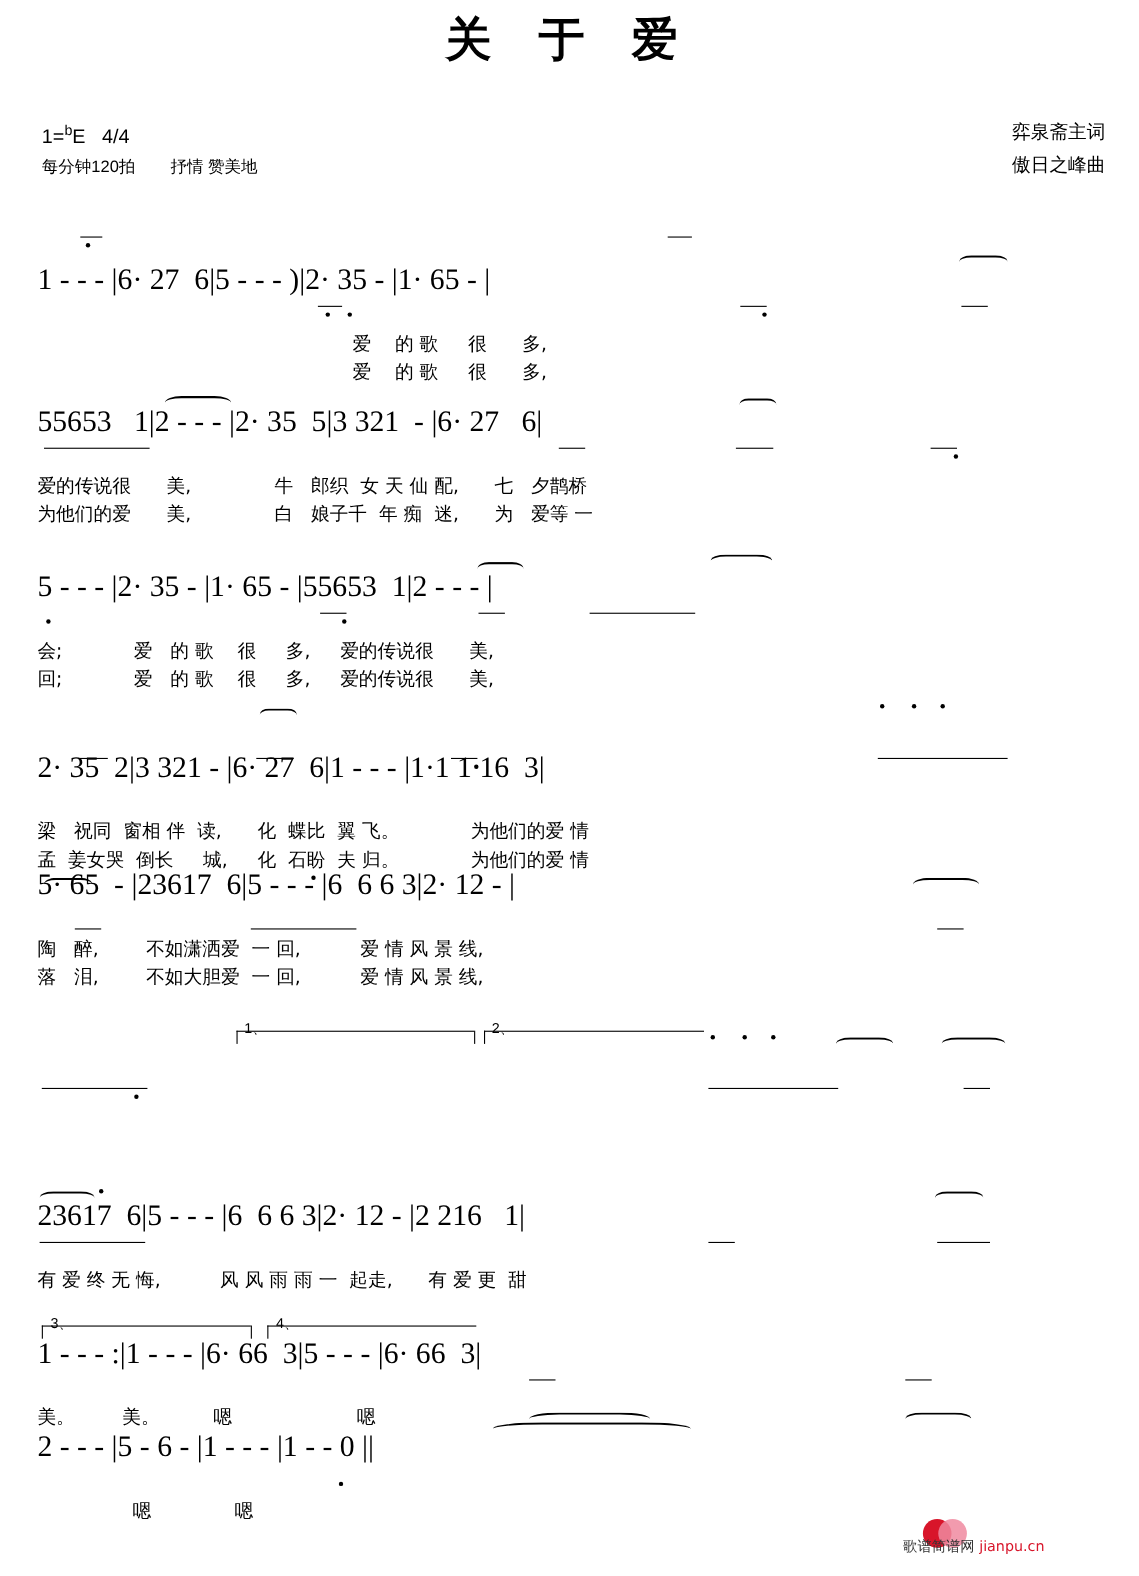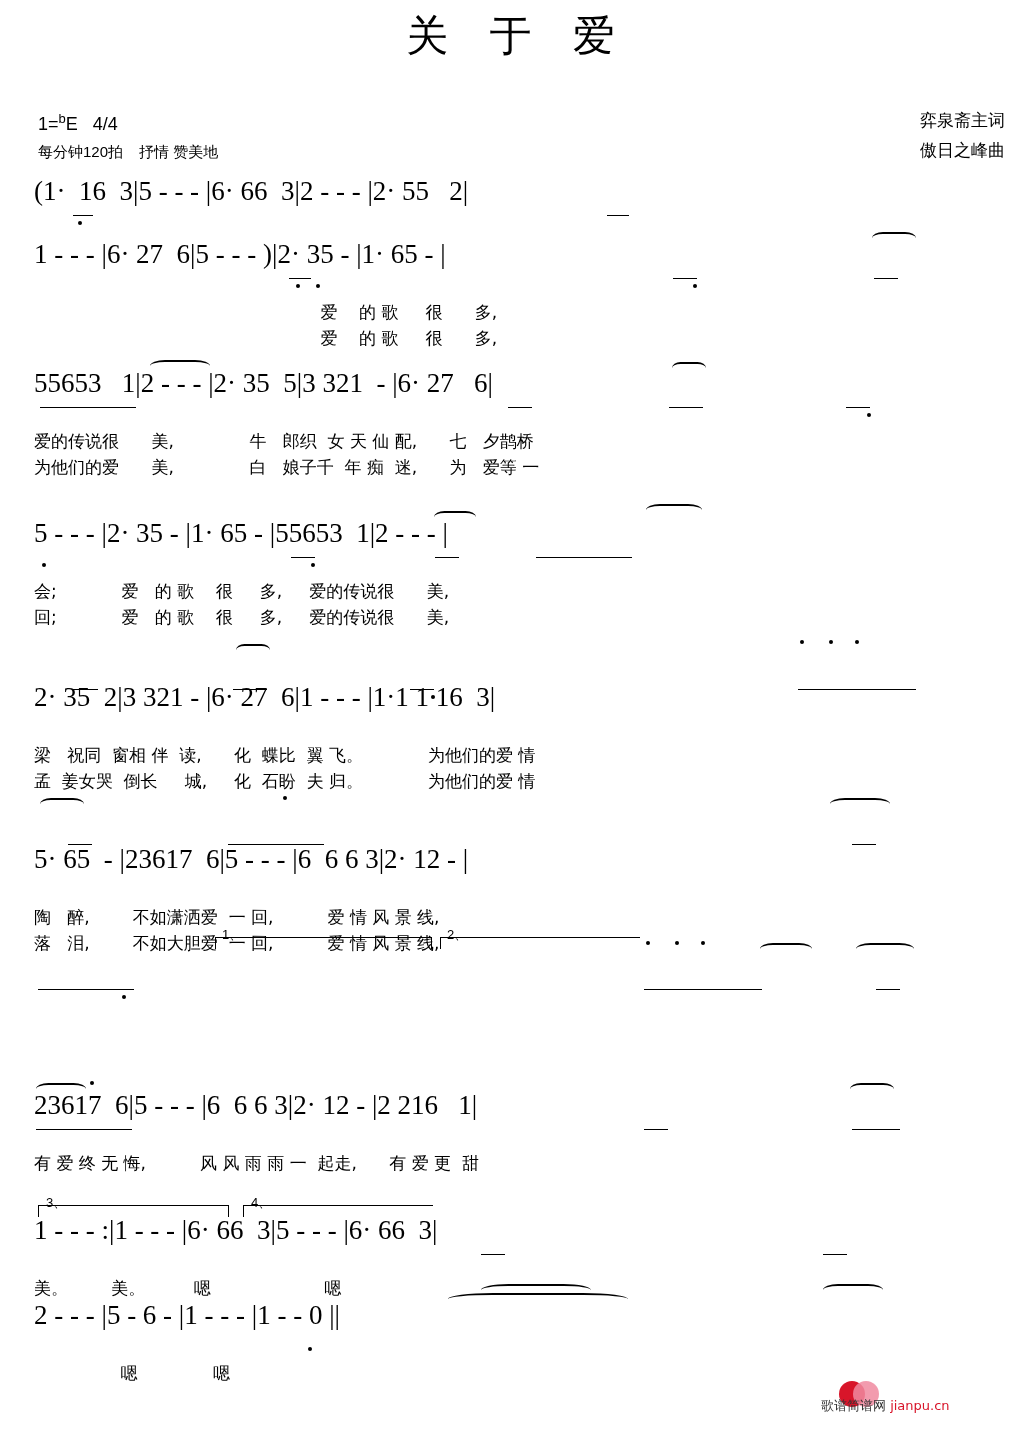--- a/index.html
+++ b/index.html
@@ -6,28 +6,28 @@
   body{
     width:1035px;height:1433px;background:#ffffff;
     font-family:"Liberation Serif", serif;color:#000;
     position:relative;overflow:hidden;
   }
   .page{position:relative;width:1035px;height:1433px;}
 
   .title{
     position:absolute;top:8px;left:0;width:1035px;text-align:center;
     font-family:"DejaVu Sans", sans-serif;
-    font-size:42px;font-weight:normal;letter-spacing:14px;
+    font-size:42px;font-weight:bold;letter-spacing:14px;
   }
 
   .meta-left{position:absolute;left:38px;top:105px;font-size:17px;line-height:28px;font-family:"Liberation Sans",sans-serif;}
   .meta-left .k{font-size:18px;}
   .meta-left sup{font-size:13px;vertical-align:super;}
   .meta-left .row2{font-size:15px;}
-  .meta-left .row2 .exp{margin-left:16px;}
+  .meta-left .row2 .exp{margin-left:32px;}
 
   .meta-right{position:absolute;right:30px;top:105px;text-align:right;font-size:17px;line-height:30px;font-family:"DejaVu Sans",sans-serif;}
 
   
   .line{position:absolute;left:34px;width:972px;}
   .notes{
     font-family:"Liberation Serif", serif;
     font-size:27px;white-space:pre;letter-spacing:0px;
     height:40px;
   }
@@ -74,23 +74,20 @@
     <div class="row2">
       <span>每分钟120拍</span><span class="exp">抒情 赞美地</span>
     </div>
   </div>
 
   <div class="meta-right">
     <div>弈泉斋主词</div>
     <div>傲日之峰曲</div>
   </div>
 
-  <div class="line" style="top:176px;">
-    <div class="notes">(1·  16  3|5 - - - |6· 66  3|2 - - - |2· 55   2|</div>
-  </div>
 
   <div style="position:absolute;left:73px;top:215px;width:20px;border-bottom:1.6px solid #000;"></div>
   <div style="position:absolute;left:78px;top:221px;width:4px;height:4px;border-radius:50%;background:#000;"></div>
   <div style="position:absolute;left:607px;top:215px;width:22px;border-bottom:1.6px solid #000;"></div>
 
   <div class="line" style="top:239px;">
     <div class="notes">1 - - - |6· 27  6|5 - - - )|2· 35 - |1· 65 - |</div>
     <div class="lyr" style="margin-top:22px;">                                                     爱    的 歌     很      多,</div>
     <div class="lyr2">                                                     爱    的 歌     很      多,</div>
   </div>
@@ -136,21 +133,21 @@
   <div style="position:absolute;left:72px;top:689px;width:26px;border-bottom:1.6px solid #000;"></div>
   <div class="tie" style="left:236px;top:644px;width:34px;"></div>
   <div style="position:absolute;left:233px;top:689px;width:34px;border-bottom:1.6px solid #000;"></div>
   <div style="position:absolute;left:410px;top:689px;width:24px;border-bottom:1.6px solid #000;"></div>
   <div style="position:absolute;left:431px;top:695px;width:4px;height:4px;border-radius:50%;background:#000;"></div>
   <div style="position:absolute;left:798px;top:689px;width:118px;border-bottom:1.6px solid #000;"></div>
   <div style="position:absolute;left:800px;top:640px;width:4px;height:4px;border-radius:50%;background:#000;"></div>
   <div style="position:absolute;left:829px;top:640px;width:4px;height:4px;border-radius:50%;background:#000;"></div>
   <div style="position:absolute;left:855px;top:640px;width:4px;height:4px;border-radius:50%;background:#000;"></div>
 
-  <div class="line" style="top:844px;">
+  <div class="line" style="top:789px;">
     <div class="notes">5· 65  - |23617  6|5 - - - |6  6 6 3|2· 12 - |</div>
     <div class="lyr" style="margin-top:22px;">陶   醉,        不如潇洒爱  一 回,          爱 情 风 景 线,</div>
     <div class="lyr2">落   泪,        不如大胆爱  一 回,          爱 情 风 景 线,</div>
   </div>
   <div class="tie" style="left:40px;top:798px;width:44px;"></div>
   <div style="position:absolute;left:68px;top:844px;width:24px;border-bottom:1.6px solid #000;"></div>
   <div style="position:absolute;left:228px;top:844px;width:96px;border-bottom:1.6px solid #000;"></div>
   <div style="position:absolute;left:283px;top:796px;width:4px;height:4px;border-radius:50%;background:#000;"></div>
   <div class="tie" style="left:830px;top:798px;width:60px;"></div>
   <div style="position:absolute;left:852px;top:844px;width:24px;border-bottom:1.6px solid #000;"></div>

